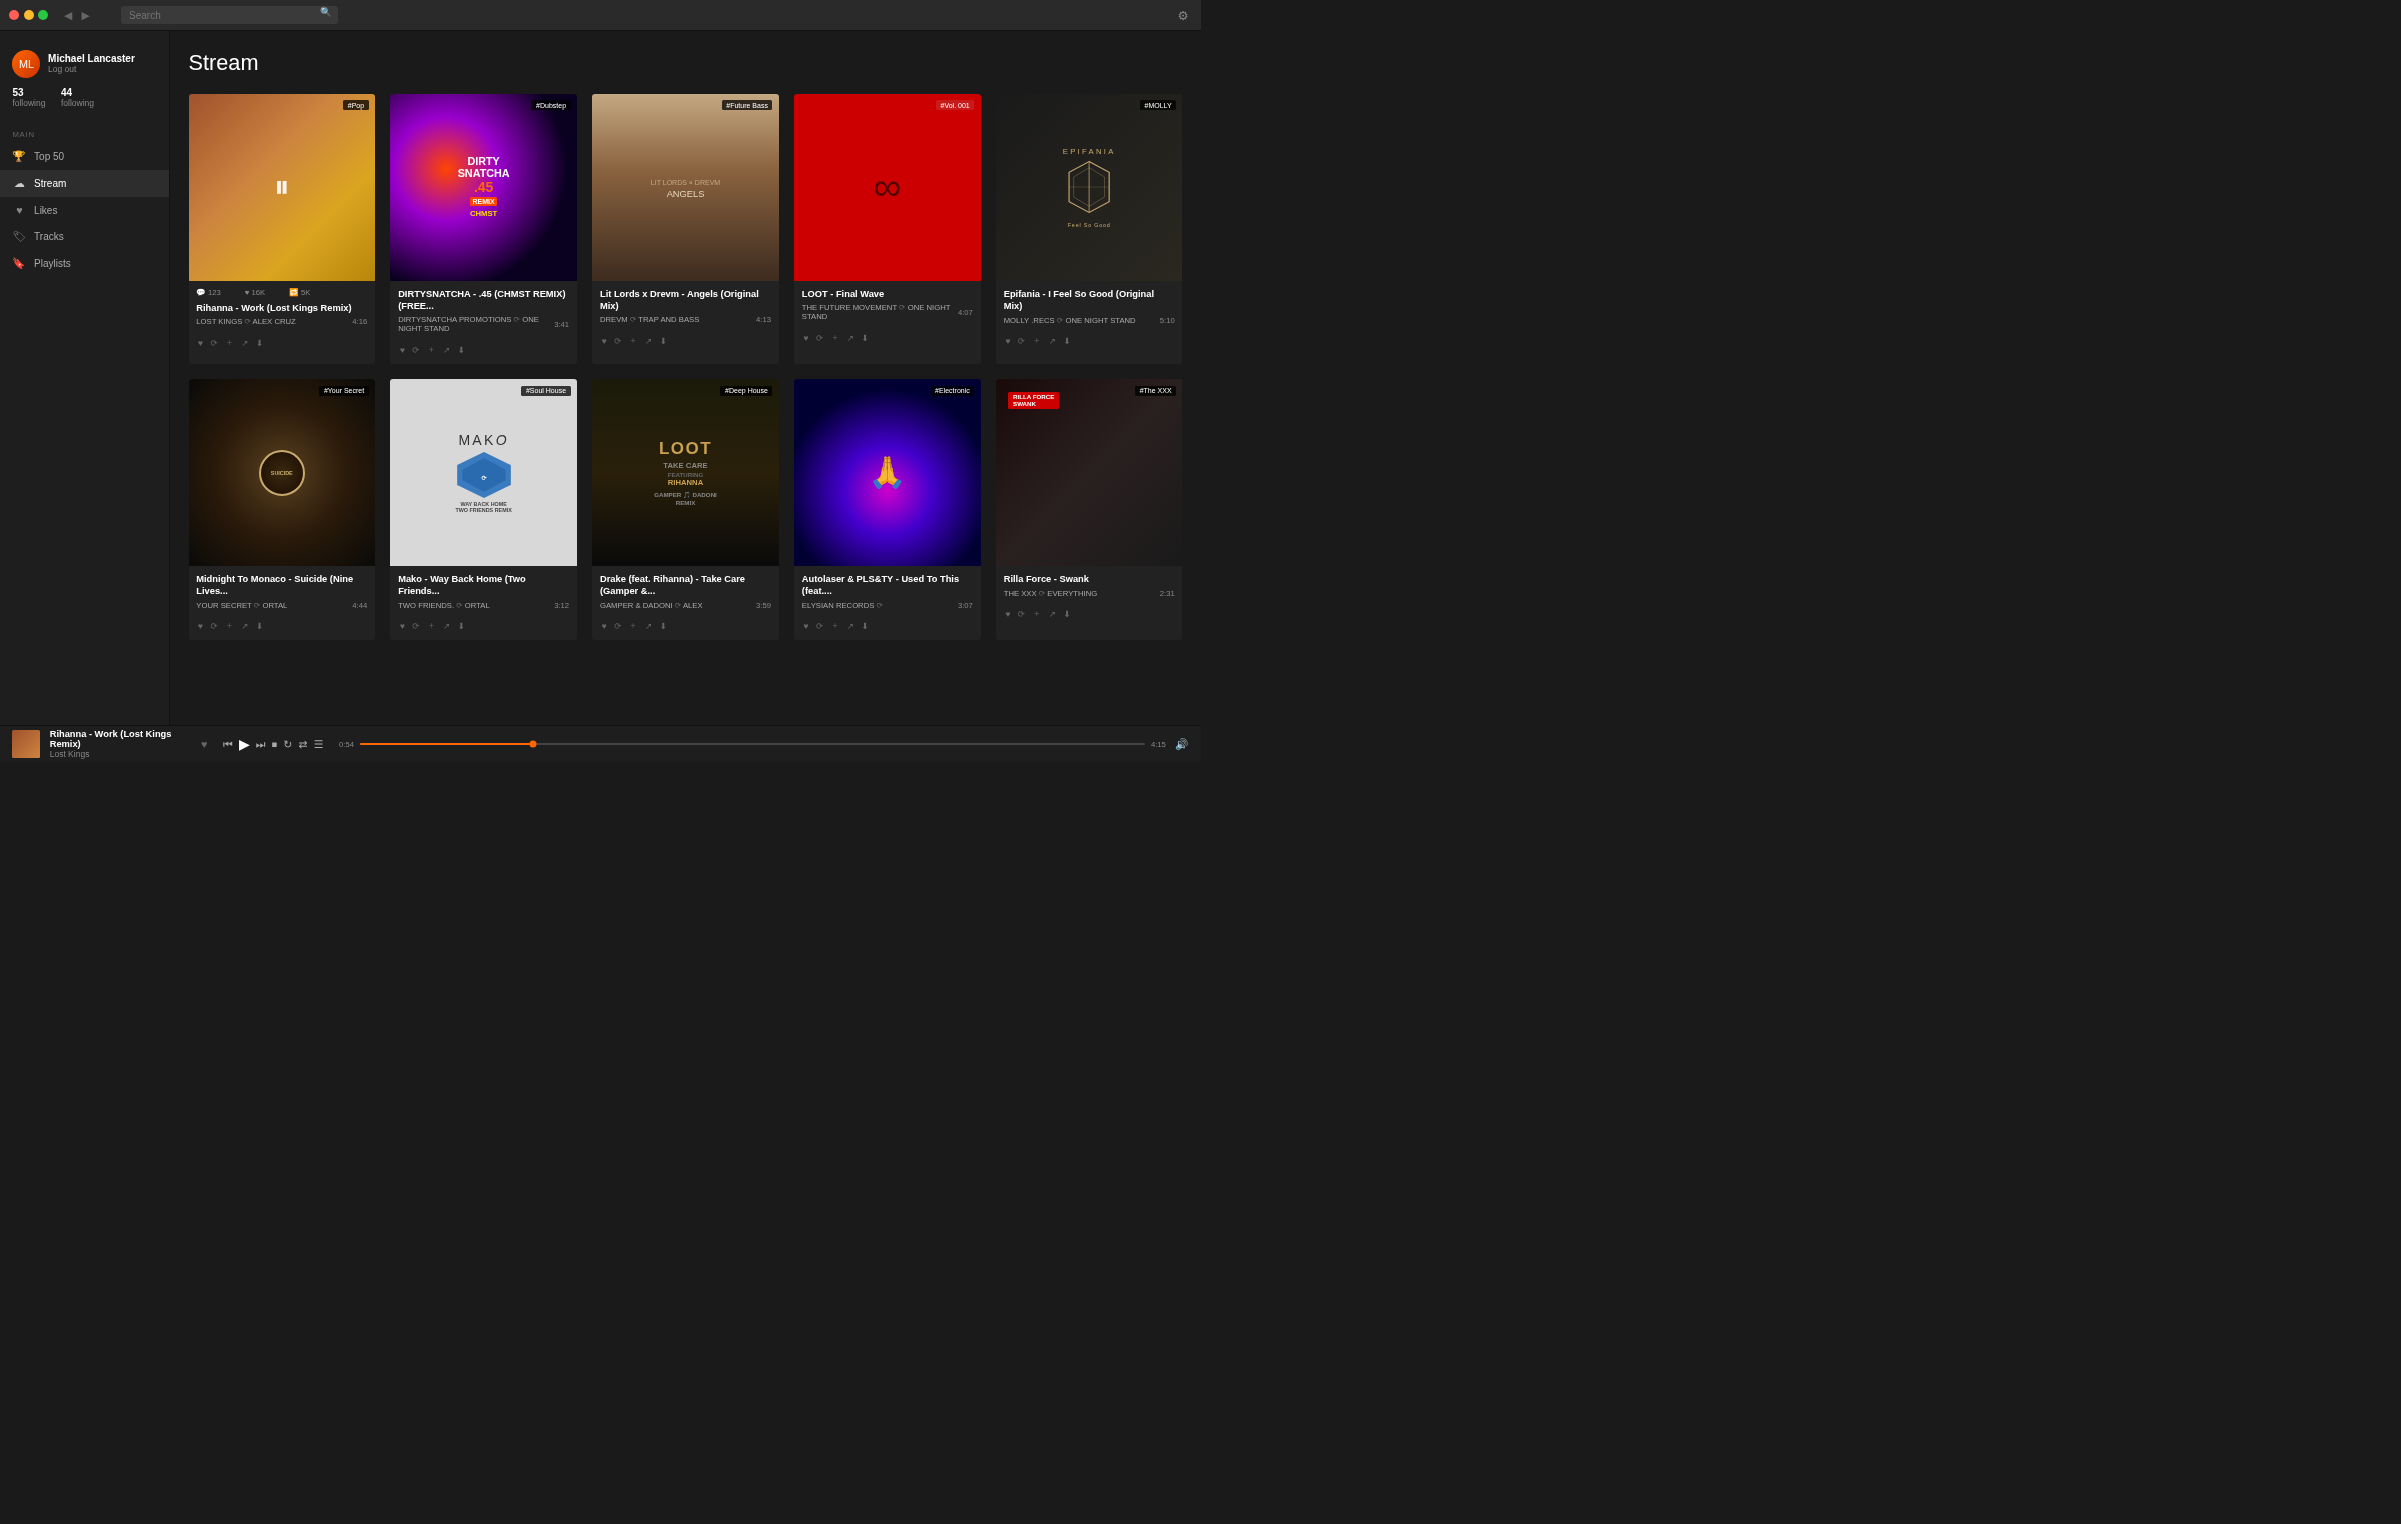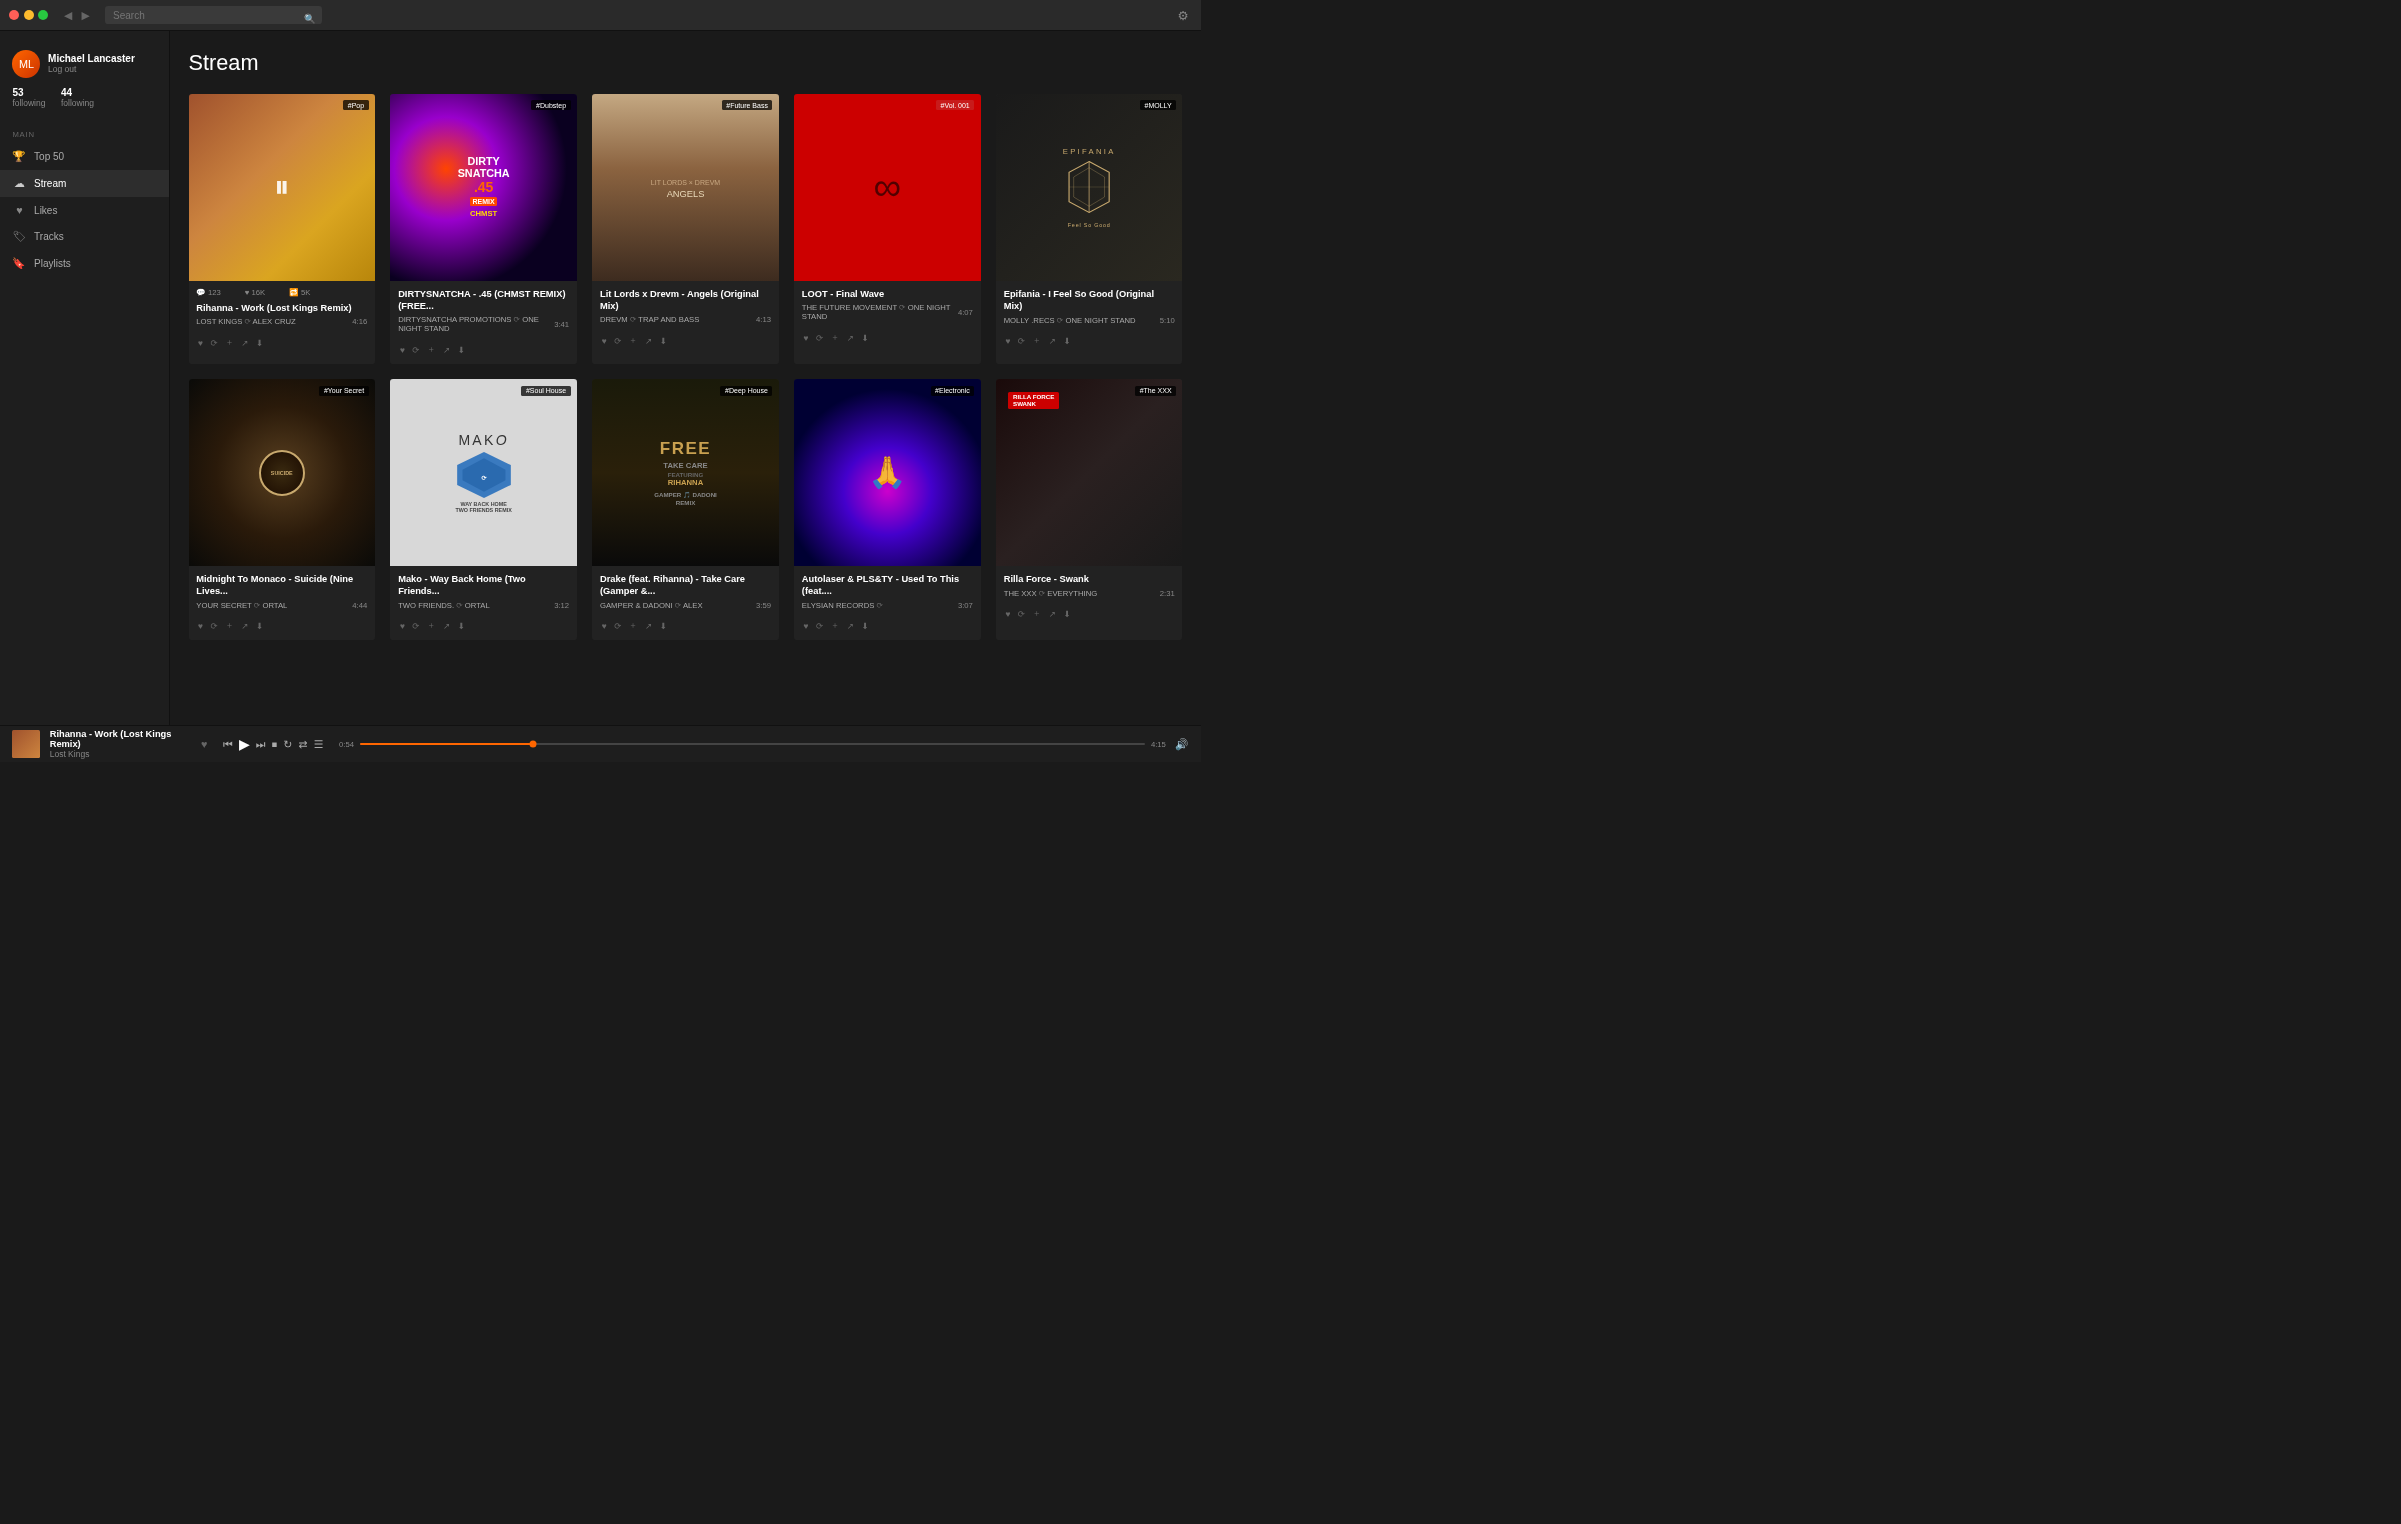--- a/index.html
+++ b/index.html
@@ -47,21 +47,22 @@
       border: none;
       border-radius: 3.1px;
       padding: 3.9px 21.7px 3.9px 7.7px;
       color: #ccc;
       font-size: 10px;
       outline: none;
     }
     .search-wrapper {
       position: relative;
       display: flex;
-      align-items: flex-end;
+      align-items: flex-start;
+      margin-left: 16px;
     }
     .search-icon-tb {
       position: absolute;
       right: 6.2px;
       color: #888;
       font-size: 9.3px;
     }
     .gear-icon-tb {
       position: absolute;
       right: 12.4px;
@@ -660,21 +661,21 @@
           <button class="action-btn">＋</button>
           <button class="action-btn">↗</button>
           <button class="action-btn">⬇</button>
         </div>
       </div>
 
       <div class="track-card">
         <div class="track-artwork">
           <div class="track-artwork-inner">
             <div class="drake-art">
-              <div style="font-size:17px;font-weight:900;color:#c8a050;letter-spacing:1.5px;">FREE</div>
+              <div style="font-size:17px;font-weight:900;color:#c8a050;letter-spacing:1.5px;">LOOT</div>
               <div style="font-size:7.7px;color:#888;margin:1.5px 0;">TAKE CARE</div>
               <div style="font-size:6.2px;color:#666;">FEATURING</div>
               <div style="font-size:7.7px;color:#c8a050;font-weight:600;">RIHANNA</div>
               <div style="font-size:6.2px;color:#888;margin-top:3.1px;">GAMPER 🎵 DADONI<br>REMIX</div>
             </div>
           </div>
           <div class="tag-badge">#Deep House</div>
         </div>
         <div class="track-info">
           <div class="track-title">Drake (feat. Rihanna) - Take Care (Gamper &amp;...</div>

